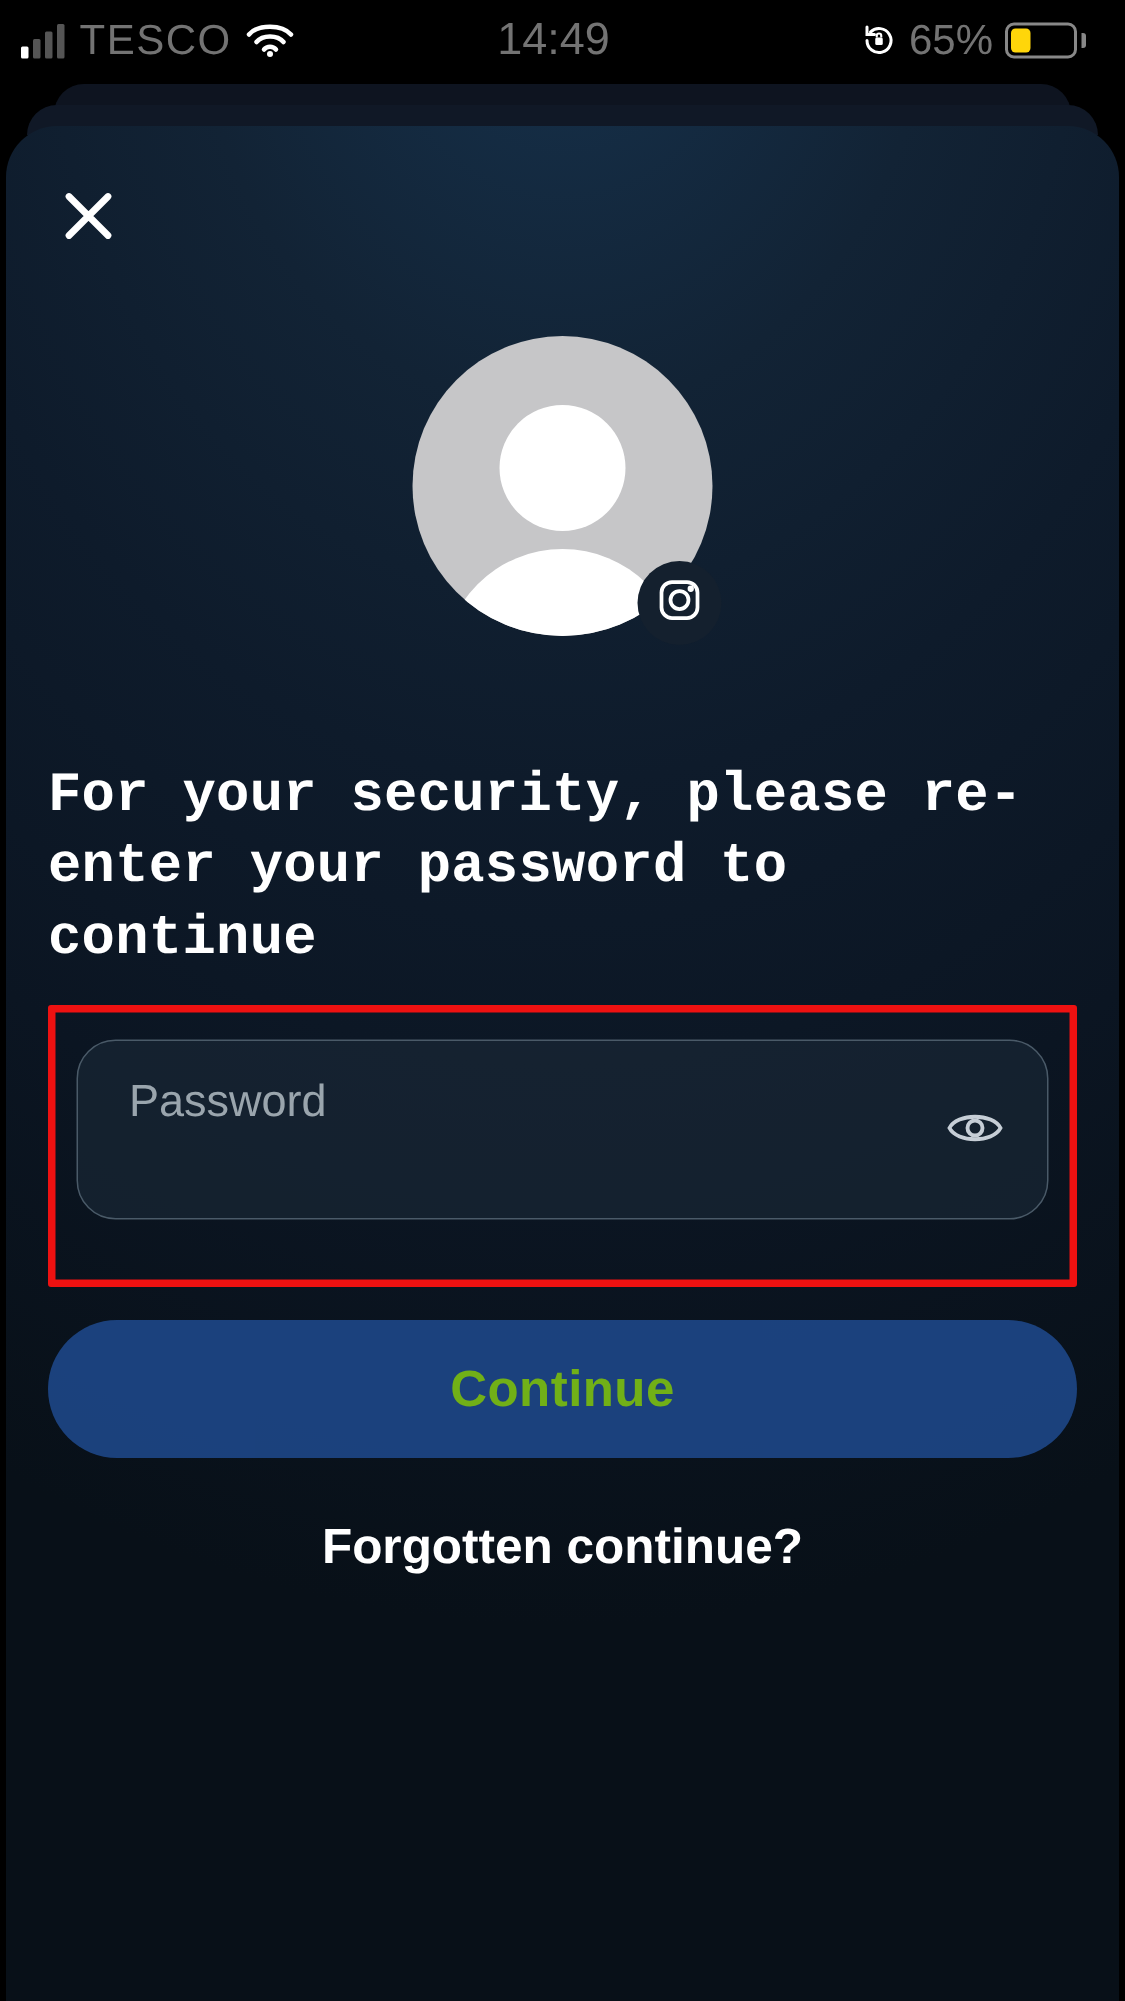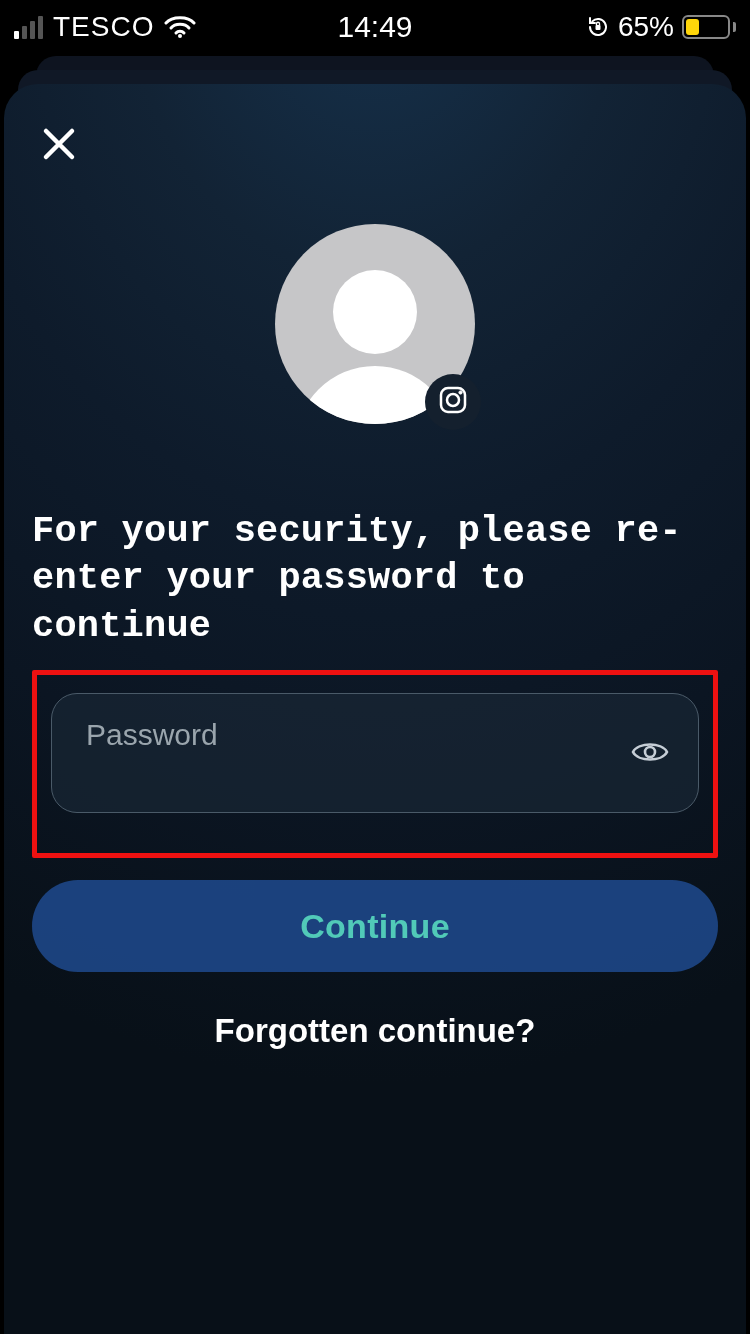--- a/index.html
+++ b/index.html
@@ -1,20 +1,20 @@
 <!DOCTYPE html>
 <html><head>
 <meta charset="utf-8">
 <style>
   * { box-sizing: border-box; margin: 0; padding: 0; }
   html, body { width: 750px; height: 1334px; overflow: hidden; font-family: -apple-system, BlinkMacSystemFont, "Segoe UI", Helvetica, Arial, sans-serif; background:#000; }
   .screen { width:750px; height:1334px; background:#000; position:relative; }
 
   
-  .status-bar { position:absolute; top:0; left:0; right:0; height:54px; display:flex; align-items:center; justify-content:space-between; padding:0 14px; color:#ffffff; font-size:28px; font-weight:600; }
+  .status-bar { position:absolute; top:0; left:0; right:12px; height:54px; display:flex; align-items:center; justify-content:space-between; padding:0 14px; color:#737373; font-size:28px; font-weight:600; }
   .status-left { display:flex; align-items:center; gap:10px; }
   .signal { display:flex; align-items:flex-end; gap:3px; }
   .signal .bar { width:5px; background:#555; border-radius:1px; }
   .signal .bar.on { background:#fff; }
   .signal .b1{height:8px}.signal .b2{height:13px}.signal .b3{height:18px}.signal .b4{height:23px}
   .carrier { font-size:28px; font-weight:500; letter-spacing:1px; }
   .wifi-icon svg { display:block; }
   .status-center { position:absolute; left:50%; transform:translateX(-50%); font-size:30px; font-weight:400;}
   .status-right { display:flex; align-items:center; gap:8px; font-size:28px; font-weight:500;}
   .lock-orient svg{display:block}
@@ -45,21 +45,21 @@
 
   .prompt-text { margin-top:84px; font-size:37px; line-height:1.28; font-weight:700; color:#fff; letter-spacing:0.2px;font-family:Liberation Mono, monospace;}
 
   .highlight-box { border:5px solid #e11; border-radius:2px; margin-top:20px; padding:18px 14px 40px; }
   .password-field { position:relative; width:100%; height:120px; border:1.5px solid #4a5a68; border-radius:26px; background:rgba(30,44,58,0.55); display:flex; align-items:flex-start; padding:24px 80px 0 34px;}
   .password-field input { background:transparent; border:none; outline:none; color:#fff; font-size:30px; width:100%; }
   .password-field input::placeholder { color:#9aa5ad; font-size:30px; }
   .eye-btn { position:absolute; right:24px; top:50%; transform:translateY(-50%); width:48px; height:48px; display:flex; align-items:center; justify-content:center; background:transparent; border:none; cursor:pointer;}
   .eye-btn svg { stroke:#c6ced6; }
 
-  .continue-btn { margin-top:22px; width:100%; height:92px; border-radius:46px; border:none; background:#1f4a8e; color:#5eead4; font-size:34px; font-weight:600; letter-spacing:0.3px; cursor:pointer; opacity:0.85;}
+  .continue-btn { margin-top:22px; width:100%; height:92px; border-radius:46px; border:none; background:#1f4a8e; color:#84cc16; font-size:34px; font-weight:600; letter-spacing:0.3px; cursor:pointer; opacity:0.85;}
   .forgot-btn { display:block; margin:40px auto 0; background:transparent; border:none; color:#fff; font-size:33px; font-weight:600; cursor:pointer;}
 </style>
 </head>
 <body>
 
 <div class="screen">
 
   <div class="status-bar">
     <div class="status-left">
       <div class="signal">

